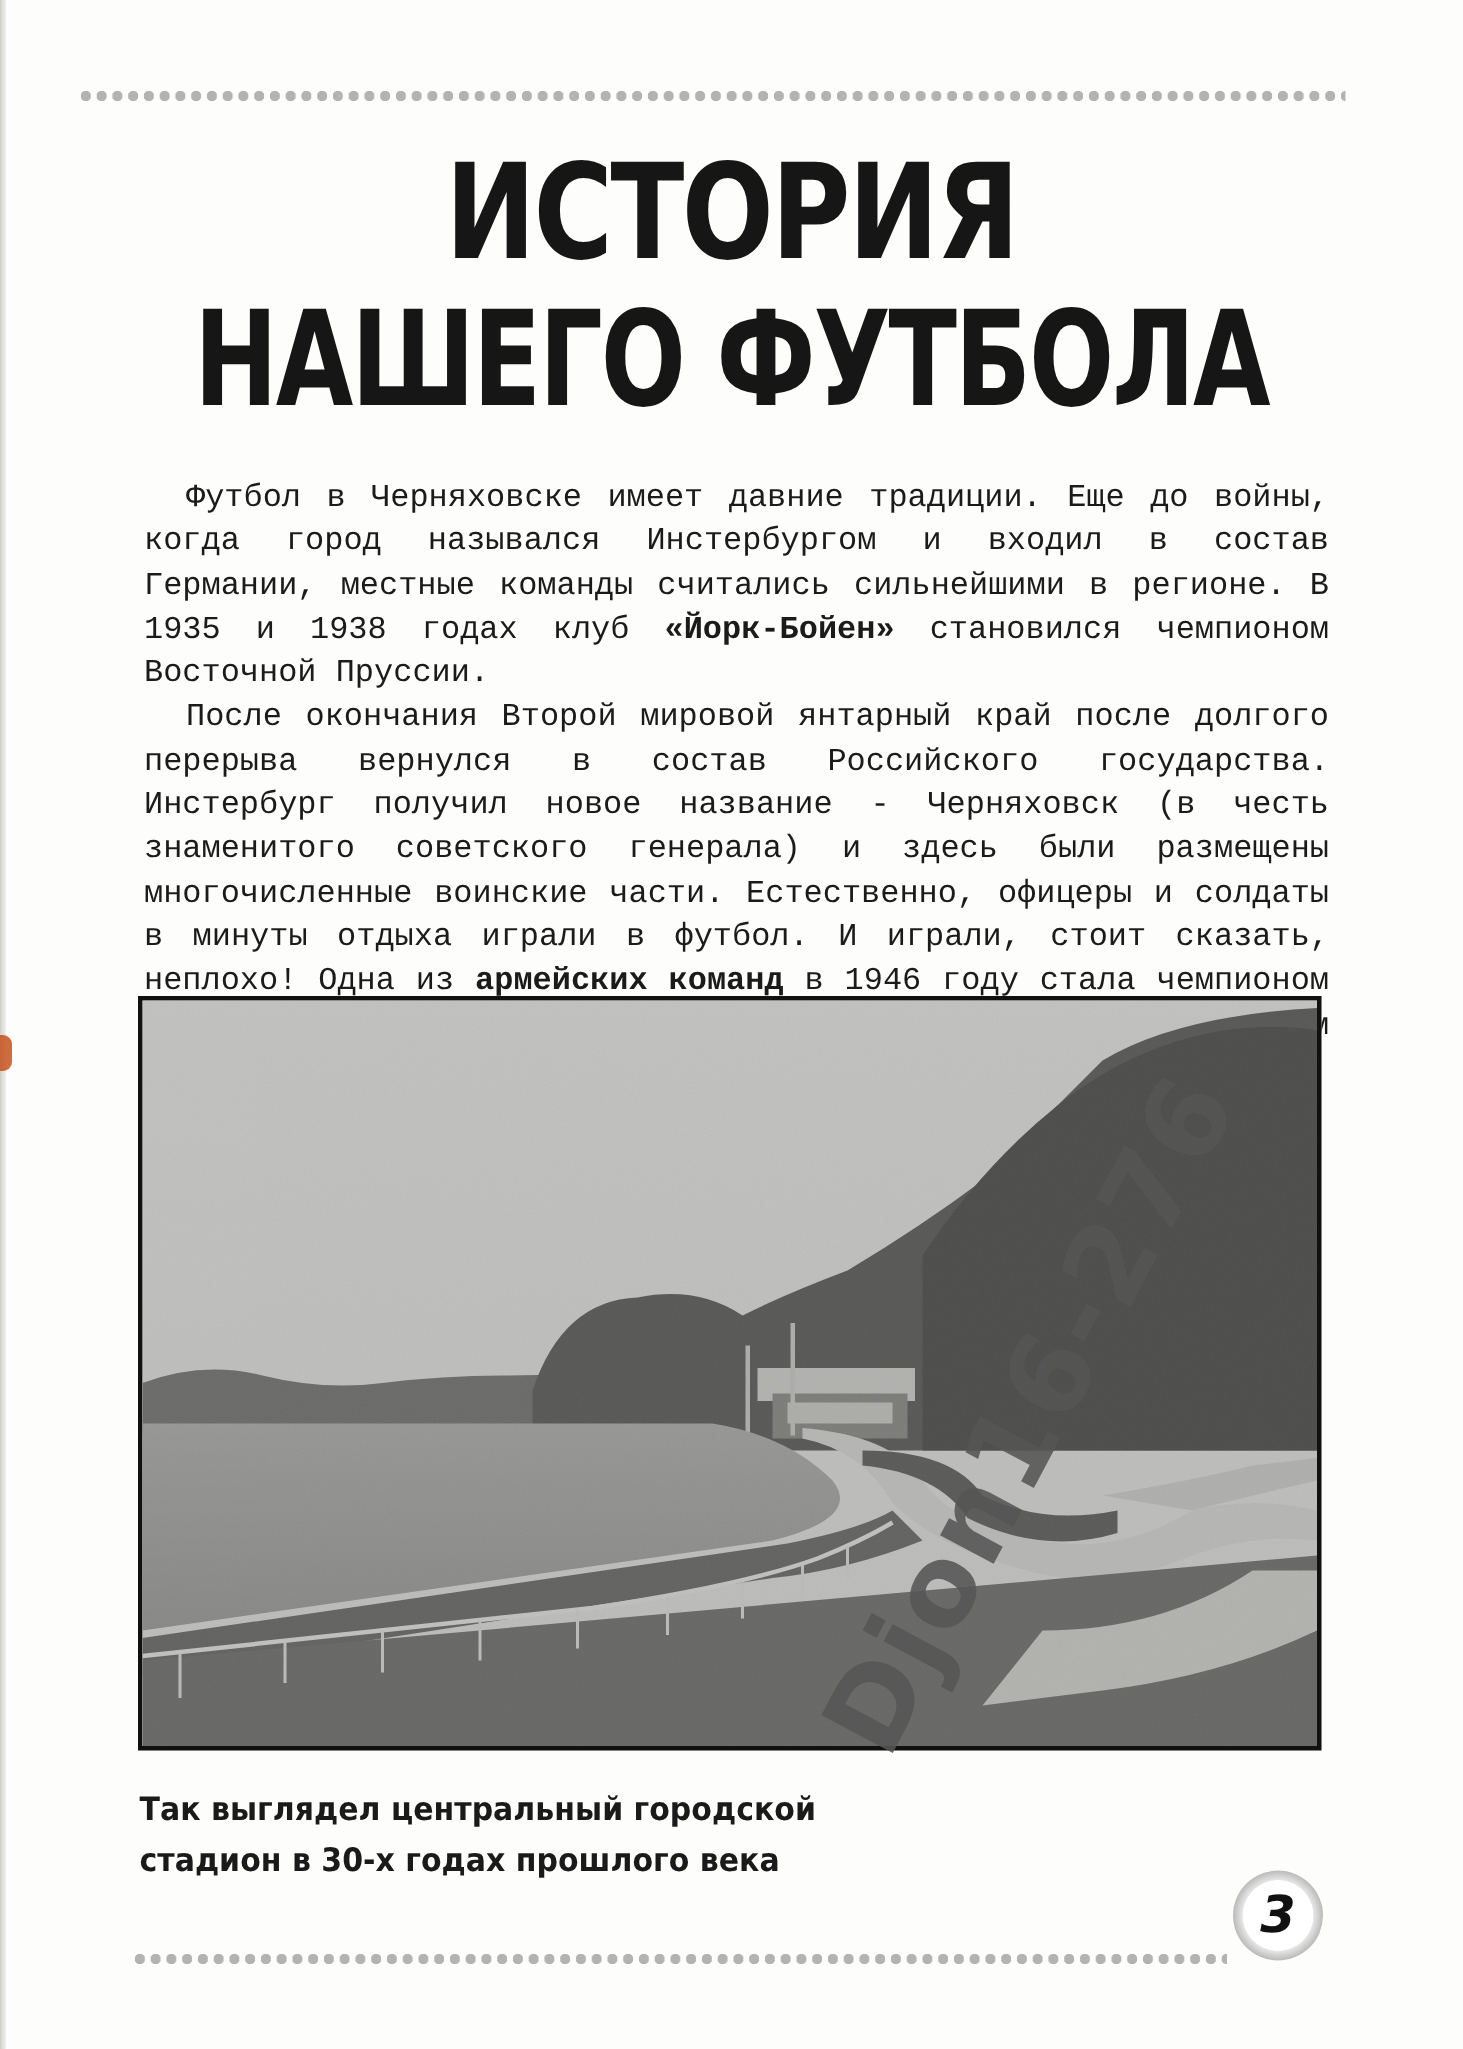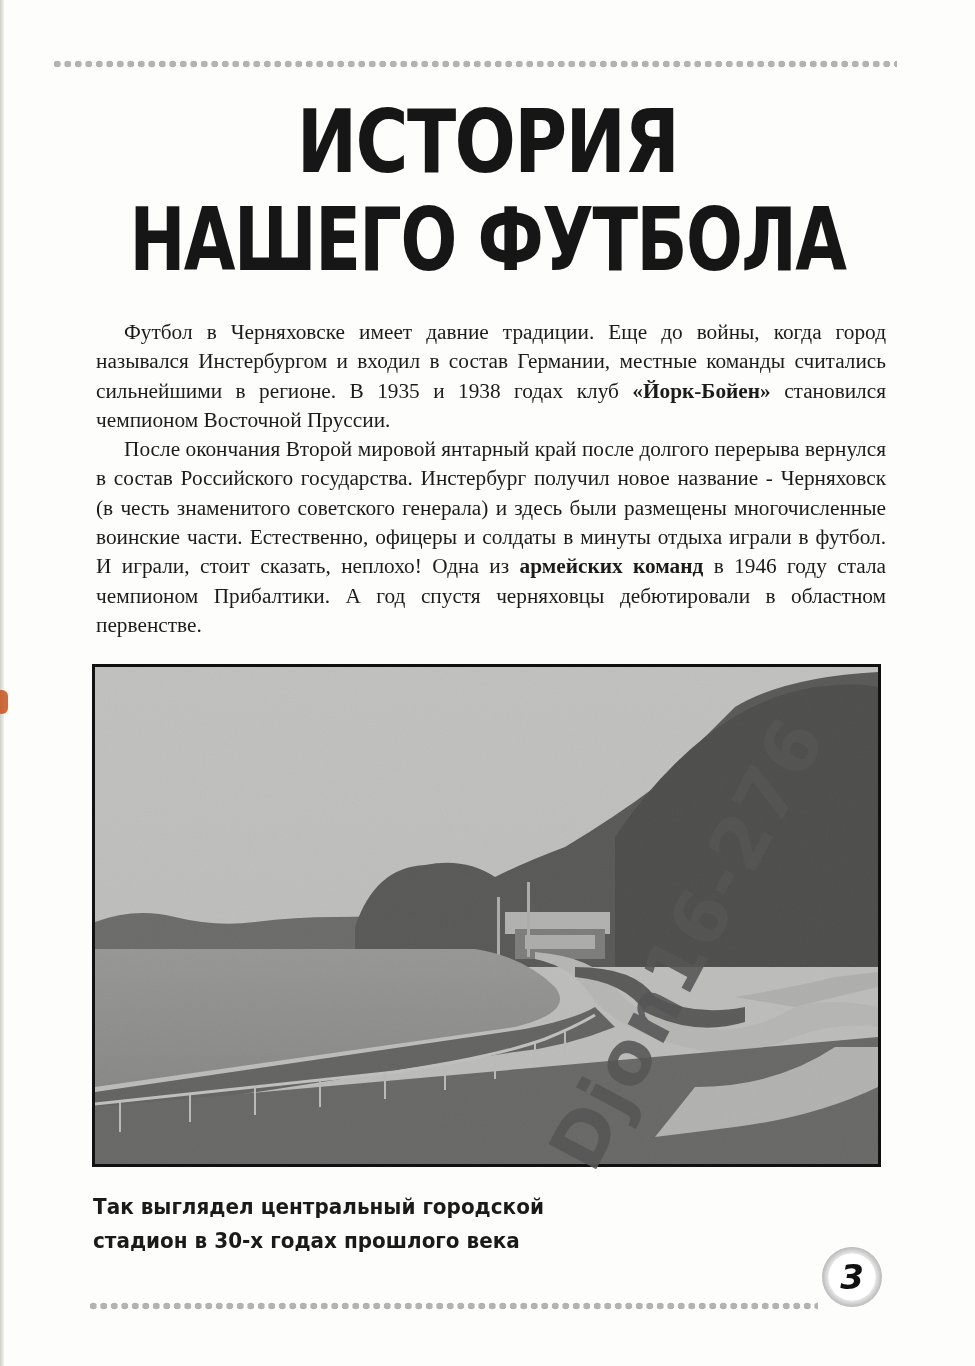--- a/index.html
+++ b/index.html
@@ -30,21 +30,21 @@
     font-family: "DejaVu Sans", sans-serif; font-weight: bold;
     color: #161616; line-height: 1; letter-spacing: -2px;
     transform-origin: center;
   }
   .title-1 { top: 98px; font-size: 88px; transform: scaleX(0.82); padding-left: 0px; }
   .title-2 { top: 196px; font-size: 88px; transform: scaleX(0.76); }
 
   .body-text {
     position: absolute; left: 96px; top: 318px; width: 790px;
     font-size: 21.3px; line-height: 29.3px; text-align: justify;
-    font-family: Liberation Serif, serif;
+    font-family: Liberation Mono, monospace;
   }
   .body-text p { margin: 0; text-indent: 28px; }
   .body-text b { font-weight: bold; }
 
   .photo {
     position: absolute; left: 92px; top: 664px; width: 789px; height: 503px;
     border: 3px solid #111; box-sizing: border-box; overflow: hidden;
     background: #f2f2f0;
   }
   .photo svg { display: block; }

